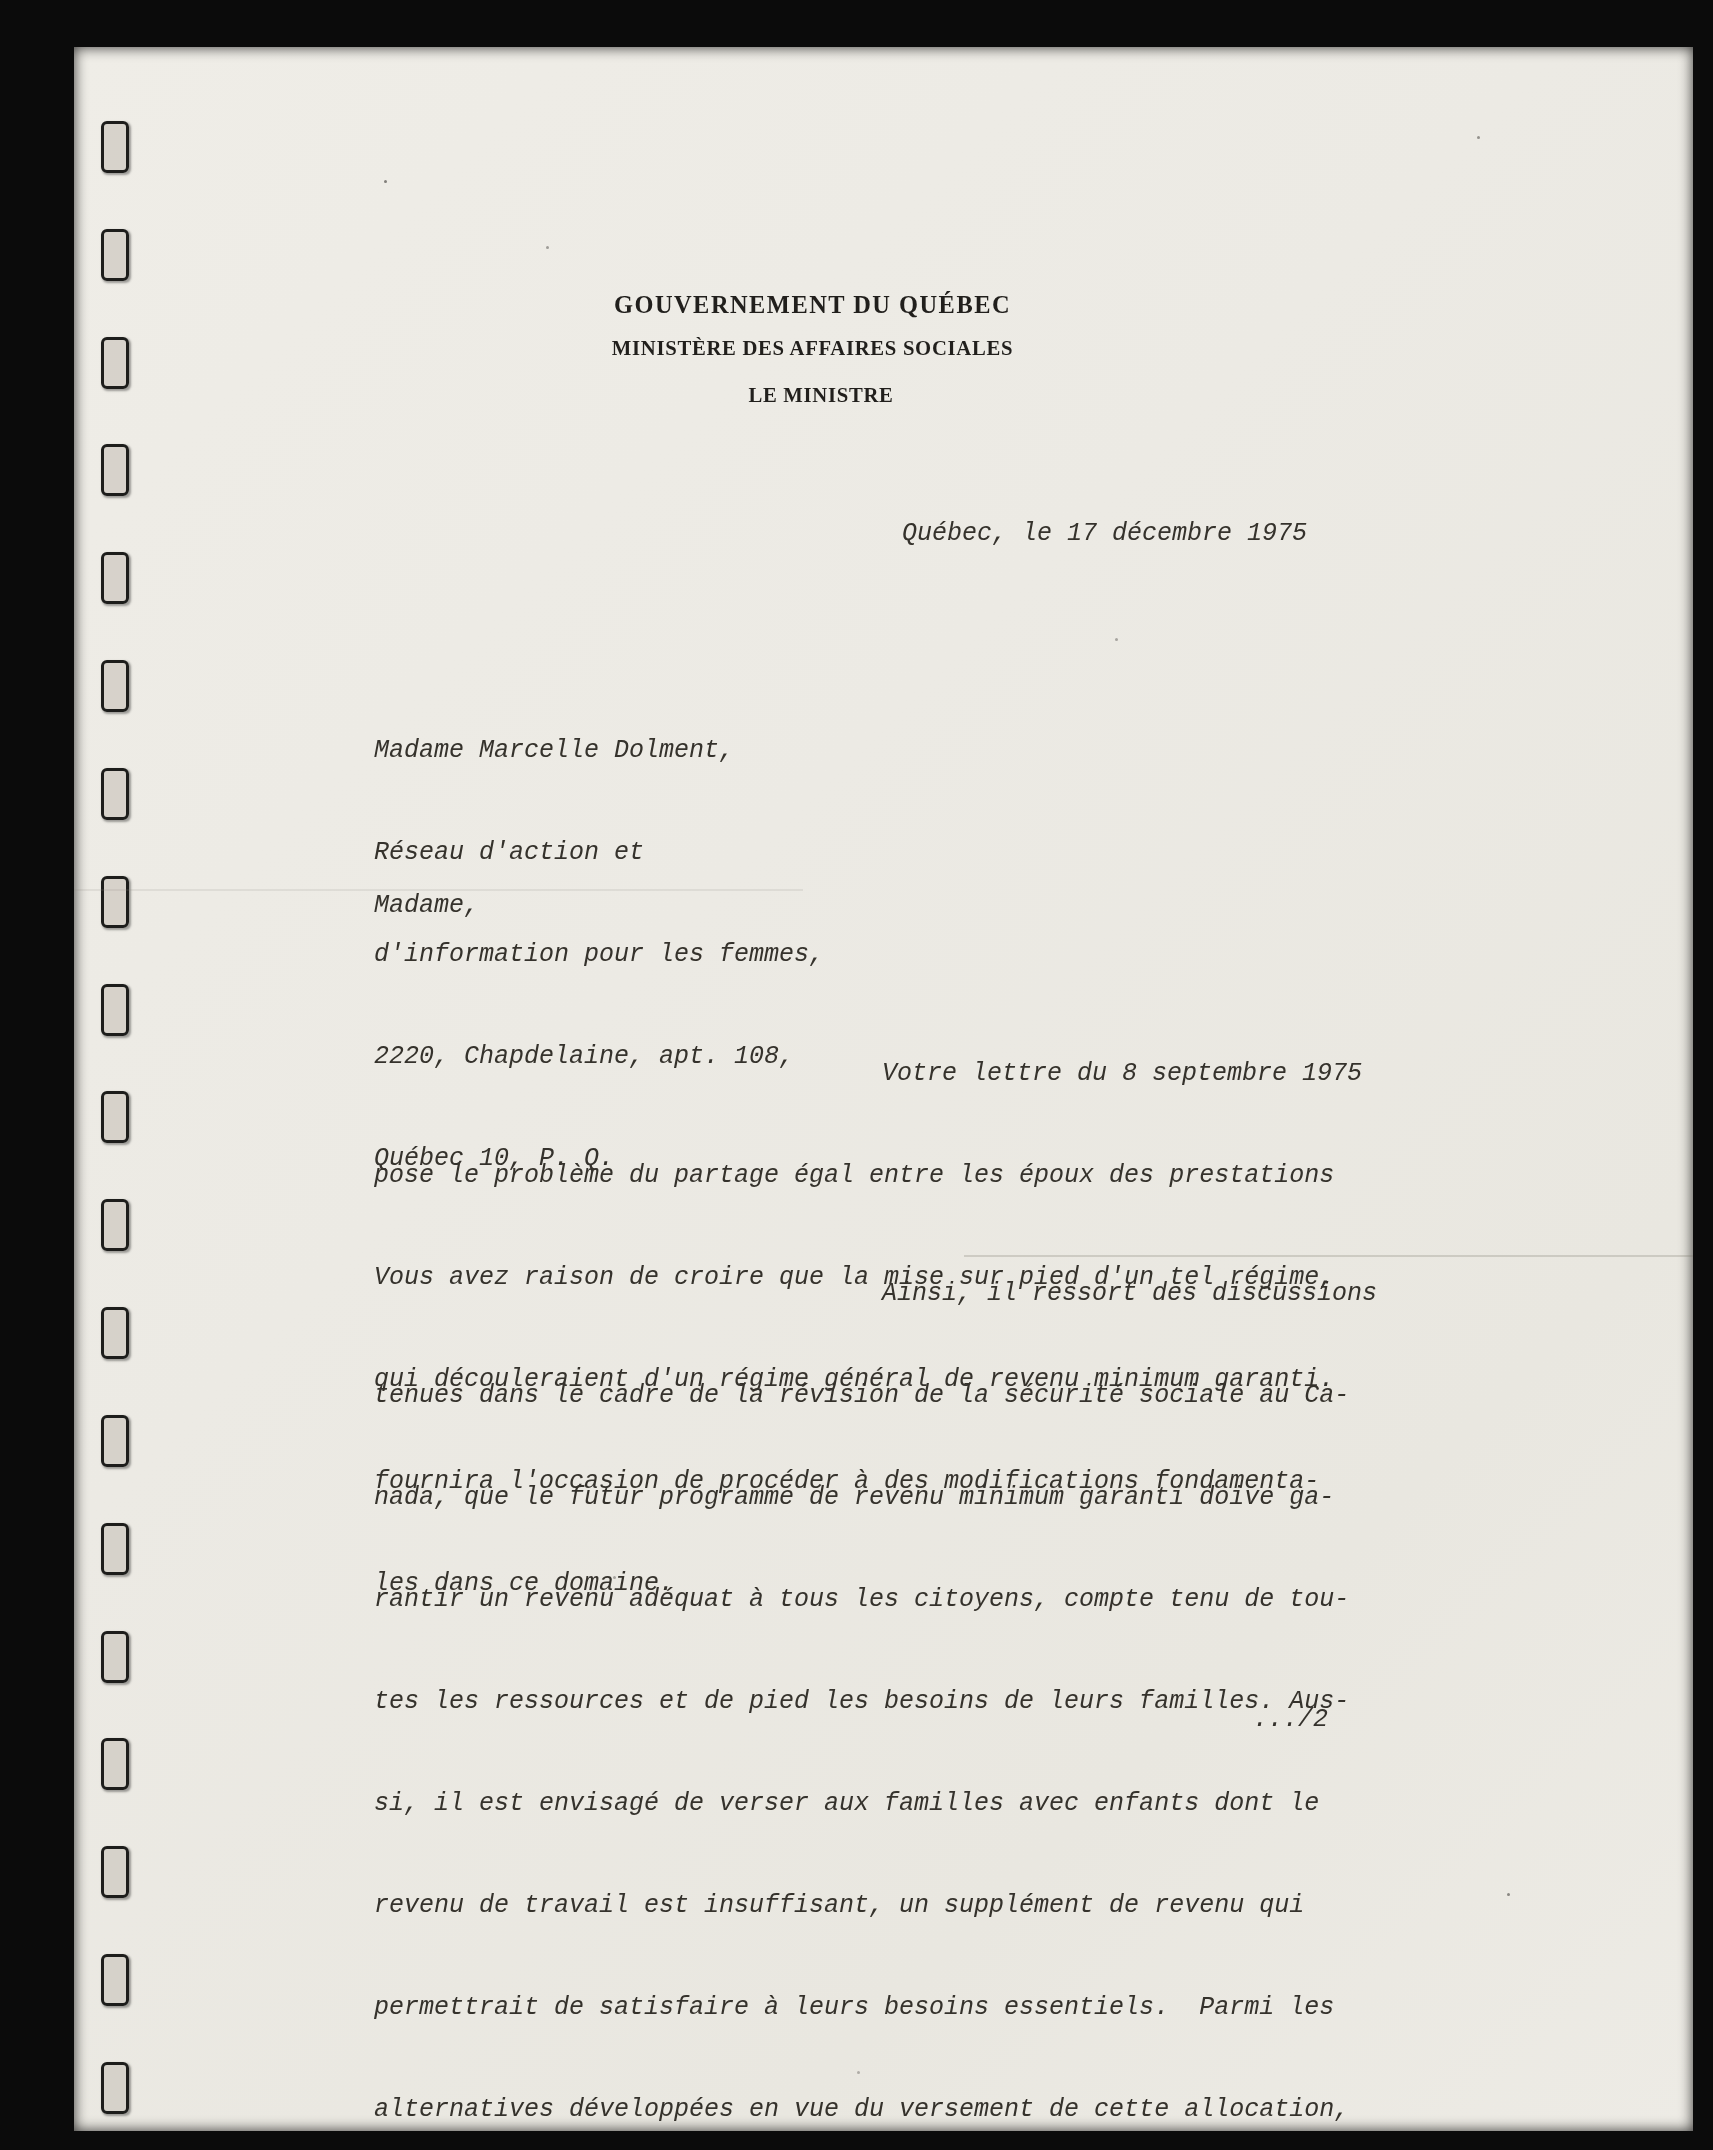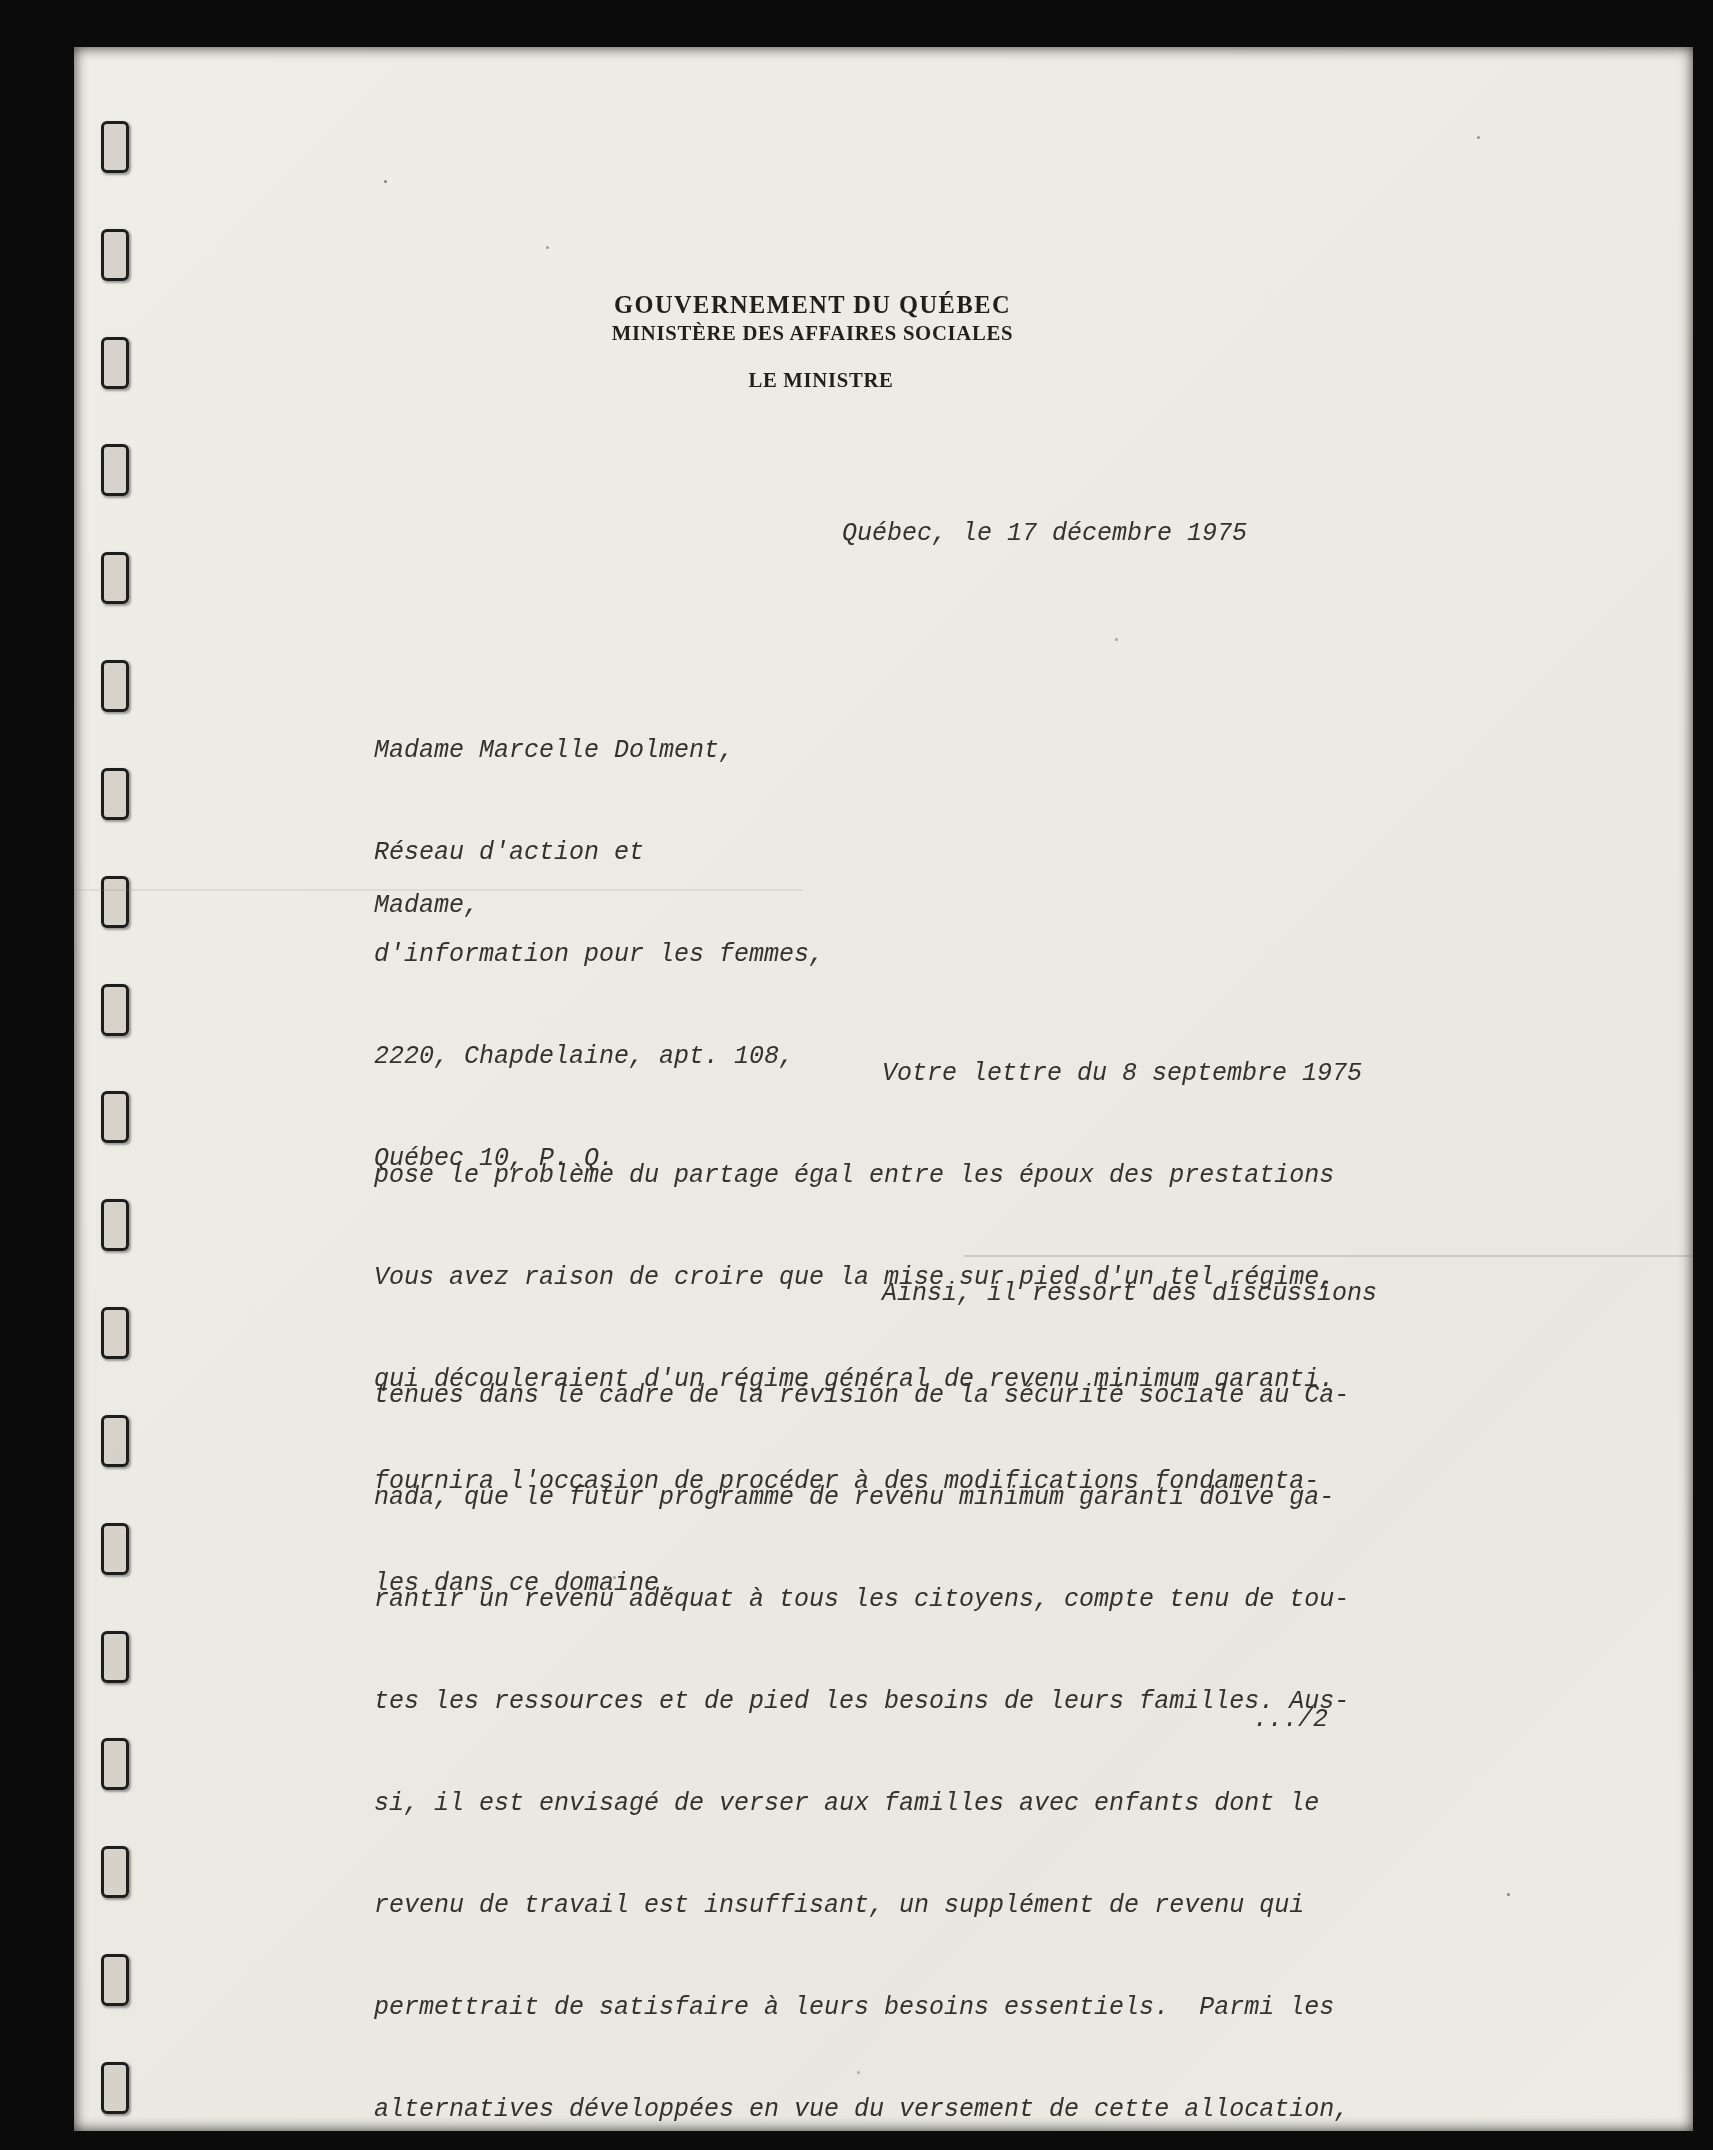--- a/index.html
+++ b/index.html
@@ -70,21 +70,21 @@
     top: 244px;
     width: 1477px;
     text-align: center;
     color: #211f1c;
     font-family: "Liberation Serif", "DejaVu Serif", serif;
     font-weight: bold;
   }
   .lh1 {
     font-size: 24.4px;
     letter-spacing: 1.5px;
-    margin-bottom: 3px;
+    margin-bottom: 18px;
   }
   .lh2 {
     font-size: 20.7px;
     letter-spacing: 0.7px;
     margin-bottom: 24px;
   }
   .lh3 {
     font-size: 20.7px;
     letter-spacing: 0.7px;
     margin-left: 17px;
@@ -92,21 +92,21 @@
   .typed {
     font-family: "Liberation Mono", "DejaVu Sans Mono", monospace;
     font-style: italic;
     color: #35322c;
     font-size: 25px;
     line-height: 34px;
     white-space: pre;
   }
   .dateline {
     position: absolute;
-    left: 768px;
+    left: 828px;
     top: 470px;
     font-family: Liberation Mono, monospace;
   }
   .recipient {
     position: absolute;
     left: 300px;
     top: 619px;
   }
   .salutation {
     position: absolute;

